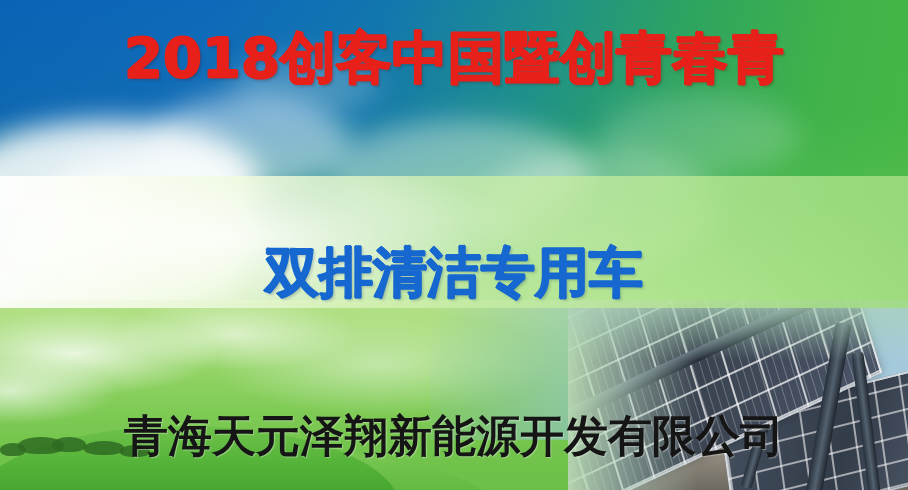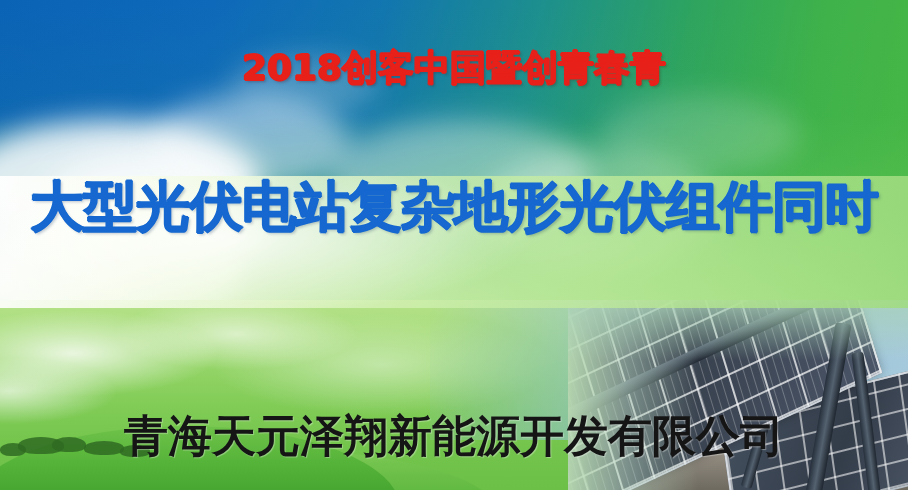--- a/index.html
+++ b/index.html
@@ -176,21 +176,21 @@
     letter-spacing:0px;
   }
 
   .red{
     color:#e8201a;
     text-shadow:
       1px 0 0 #e8201a, -1px 0 0 #e8201a,
       0 1px 0 #e8201a, 0 -1px 0 #e8201a,
       2px 2px 3px rgba(90,0,0,.28);
   }
-  .r1{top:38px;font-size:36px;line-height:60px;}
+  .r1{top:28px;font-size:56px;line-height:60px;}
   .r2{top:100px;font-size:56px;line-height:60px;}
 
   .blue{
     color:#1668d0;
     text-shadow:
       1px 0 0 #1668d0, -1px 0 0 #1668d0,
       0 1px 0 #1668d0, 0 -1px 0 #1668d0,
       2px 2px 3px rgba(0,30,80,.25);
   }
   .b-l1{top:178px;font-size:54px;line-height:58px;letter-spacing:-1px;}
@@ -245,19 +245,19 @@
   <div class="bush b4"></div>
 
   <div class="band"></div>
   <div class="band-hi"></div>
 
   <div class="txt-layer">
 
     <div class="line red r1">2018创客中国暨创青春青</div>
 
 
-    <div class="line blue b-l1">大型光伏电站复杂地形光伏组件同时</div>
-
+
+    <div class="line blue b-l2">双排清洁专用车</div>
 
     <div class="line black k1">青海天元泽翔新能源开发有限公司</div>
 
   </div>
 </div>
 
 </body></html>

